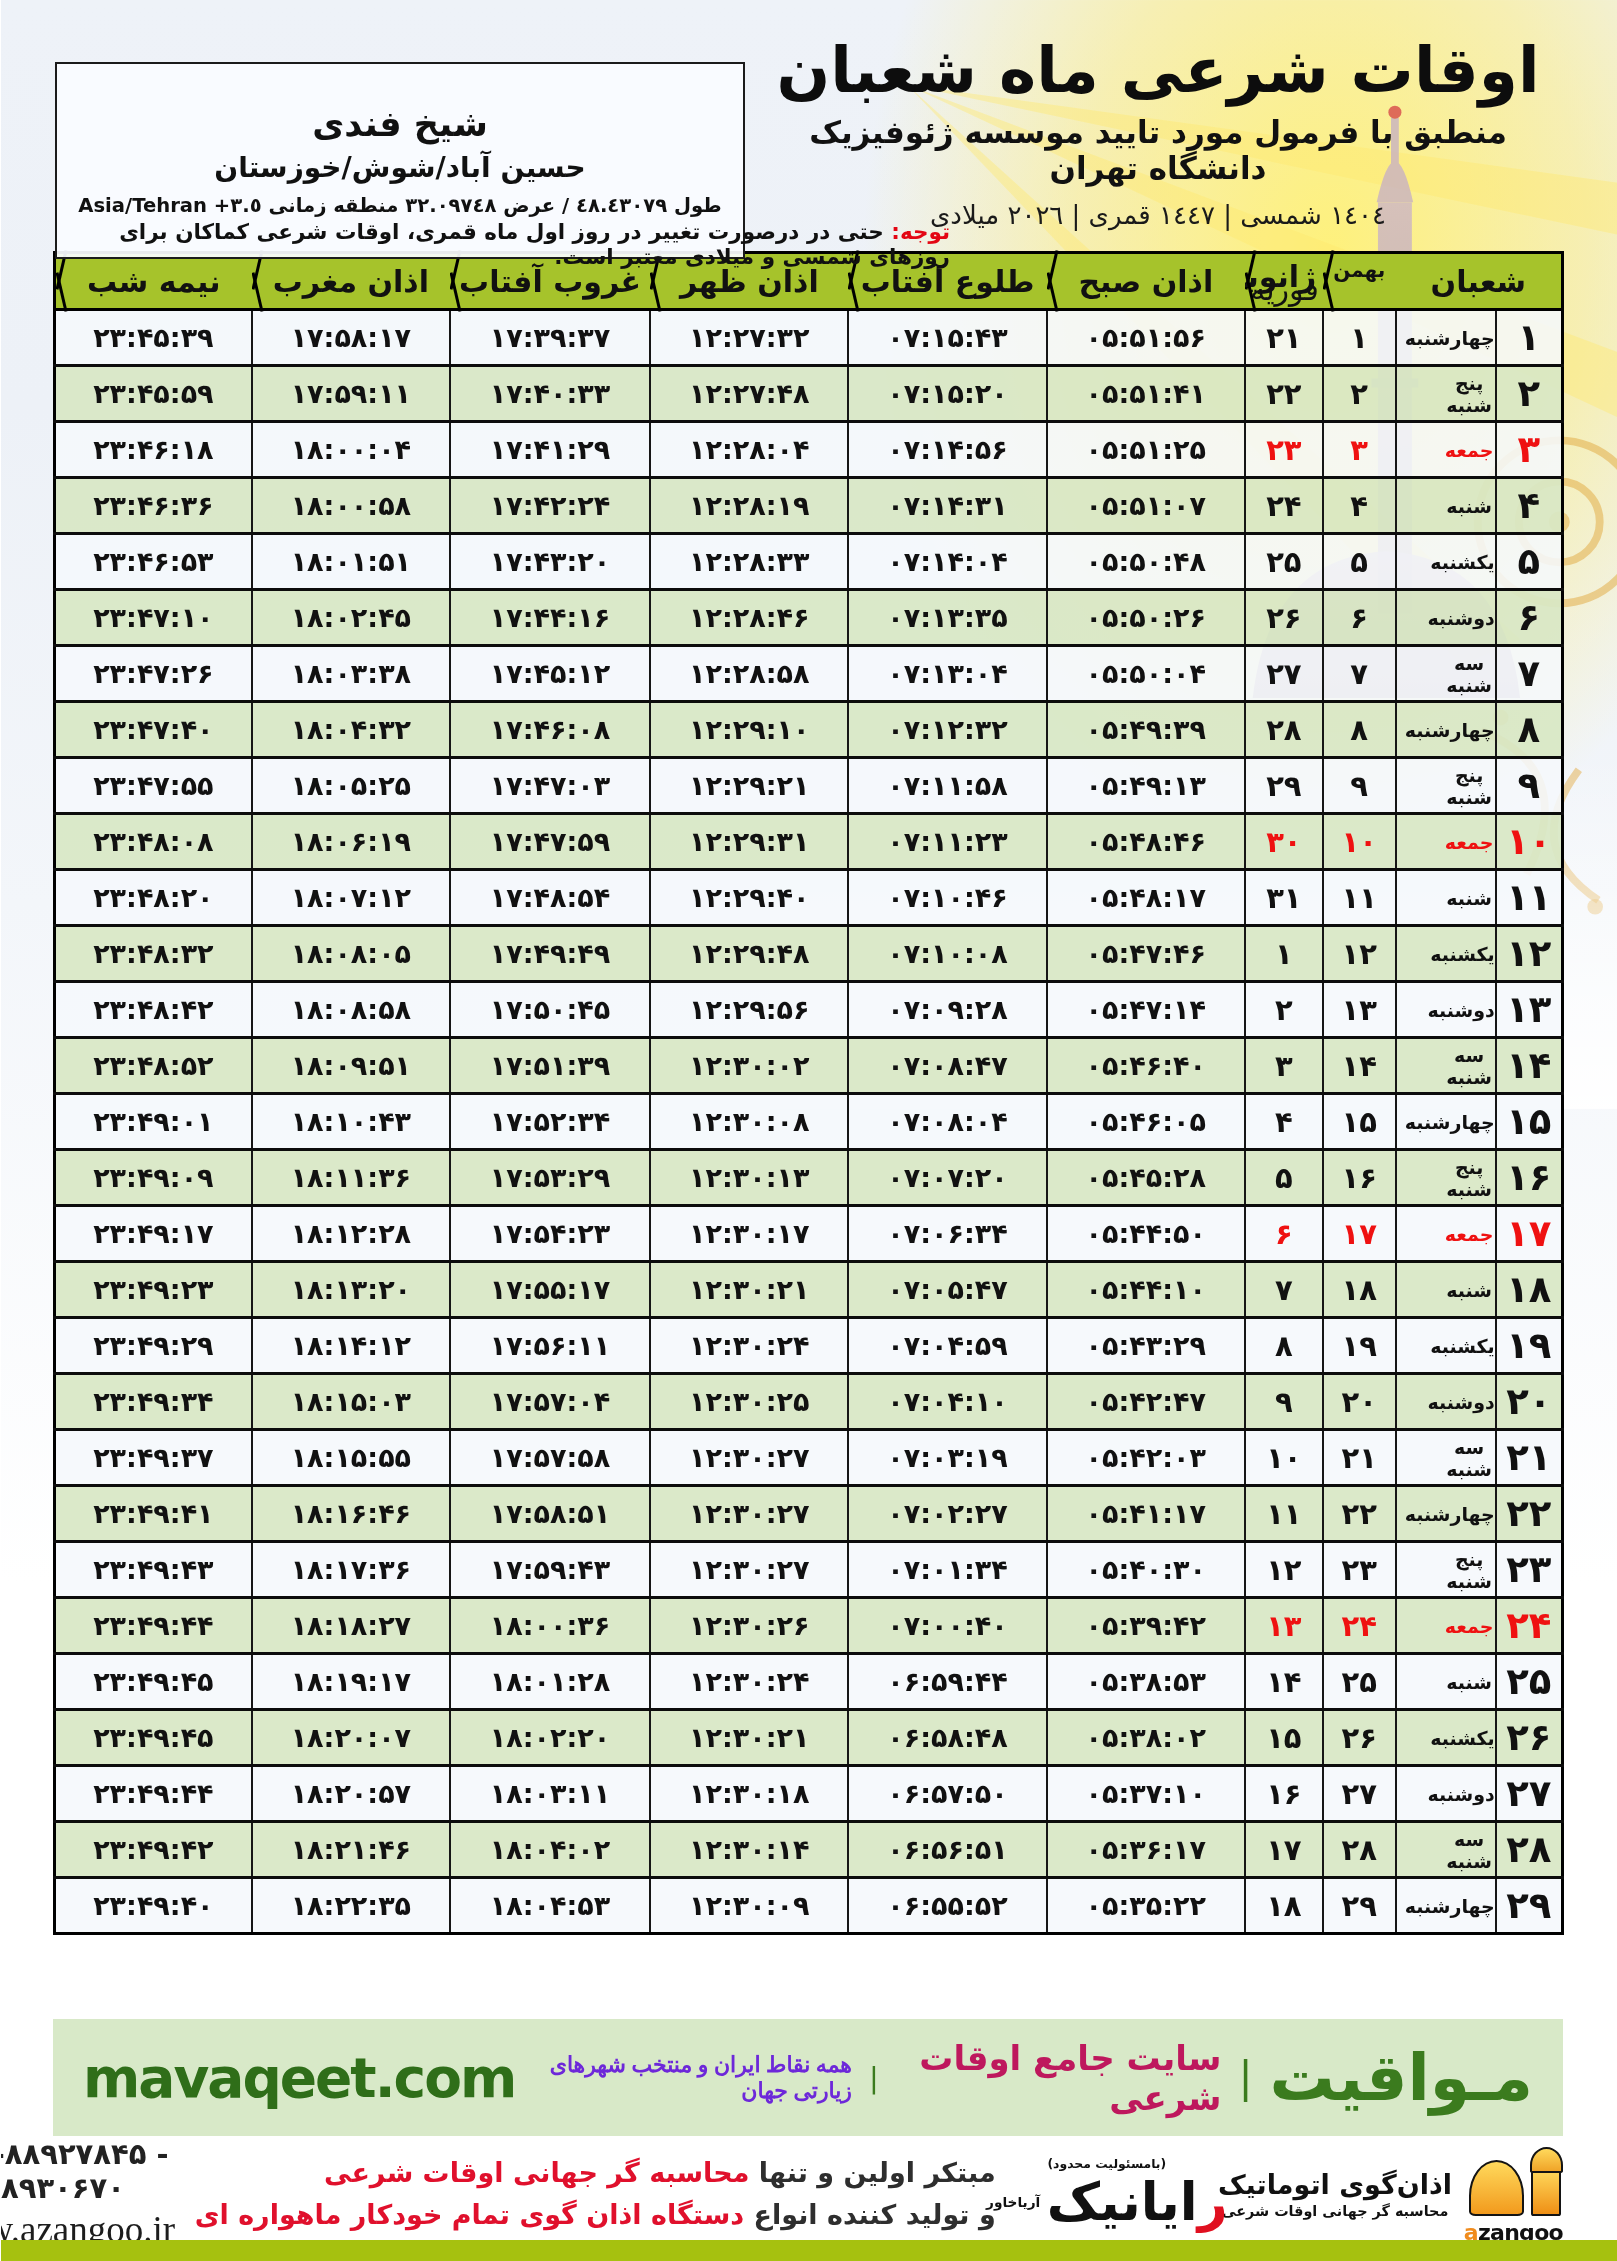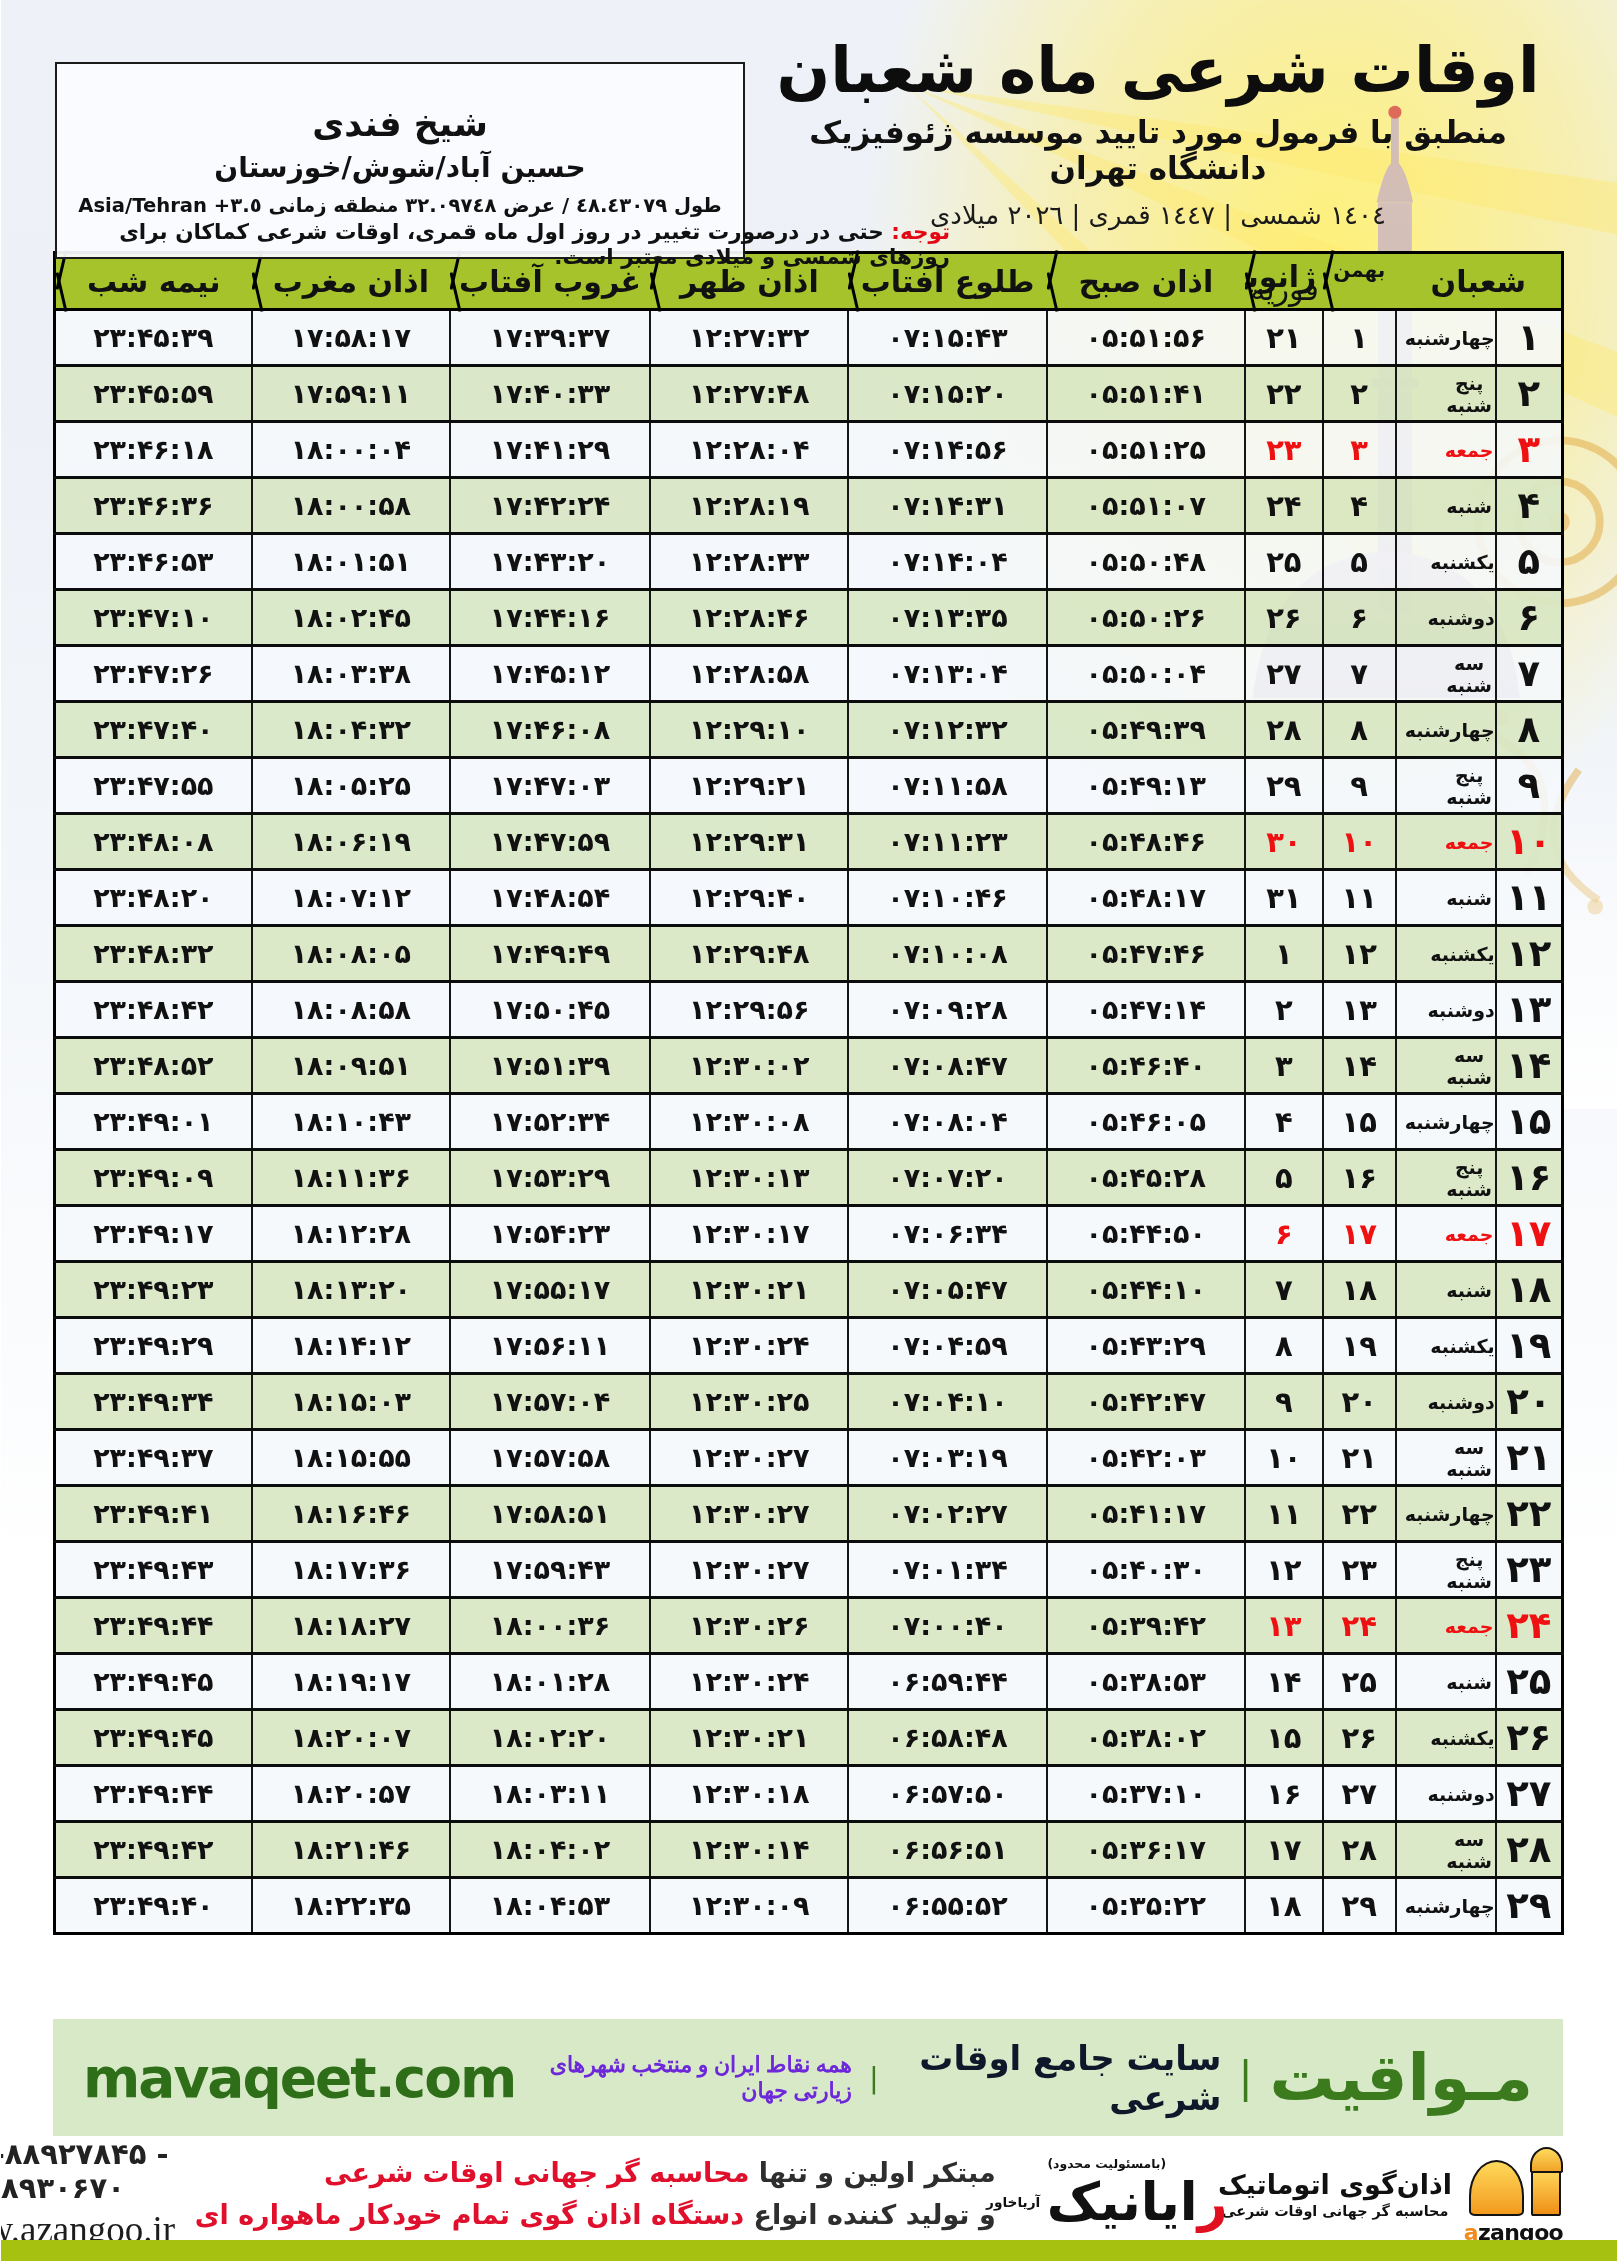--- a/index.html
+++ b/index.html
@@ -65,21 +65,21 @@
   td.c-num { font-size:29px; font-weight:800; }
   td.c-time{ font-size:27px; font-weight:700; direction:ltr; letter-spacing:-0.7px; }
   tr.friday td.c-sha, tr.friday td.c-wd, tr.friday td.c-num { color:#ef1111; }
   
   .footer-bar {
     position:absolute; left:53px; top:2019px; width:1510px; height:117px; z-index:2;
     background:#d8e9c8; display:flex; align-items:center; padding:0 30px; gap:17px;
   }
   .brand { font-size:65px; font-weight:800; color:#3b7b1e; letter-spacing:-1.3px; }
   .fsep  { font-size:42px; font-weight:400; color:#3b7b1e; }
-  .site-label { font-size:34px; font-weight:800; color:#0f172a; }
+  .site-label { font-size:34px; font-weight:800; color:#be185d; }
   .fsep2 { font-size:29px; color:#3b7b1e; }
   .tagline { font-size:22px; font-weight:700; color:#6d28d9;font-family:Liberation Serif, serif; }
   .domain { margin-right:auto; direction:ltr; font-size:55px; font-weight:800; color:#2f6e19; letter-spacing:-2px; }
   
   .bottom-strip {
     position:absolute; left:55px; right:55px; top:2145px; height:98px; z-index:2;
     display:flex; align-items:center; justify-content:space-between; gap:19.6px;
   }
   .az-block { display:flex; align-items:center; gap:11.7px; }
   .az-texts { text-align:center; }

